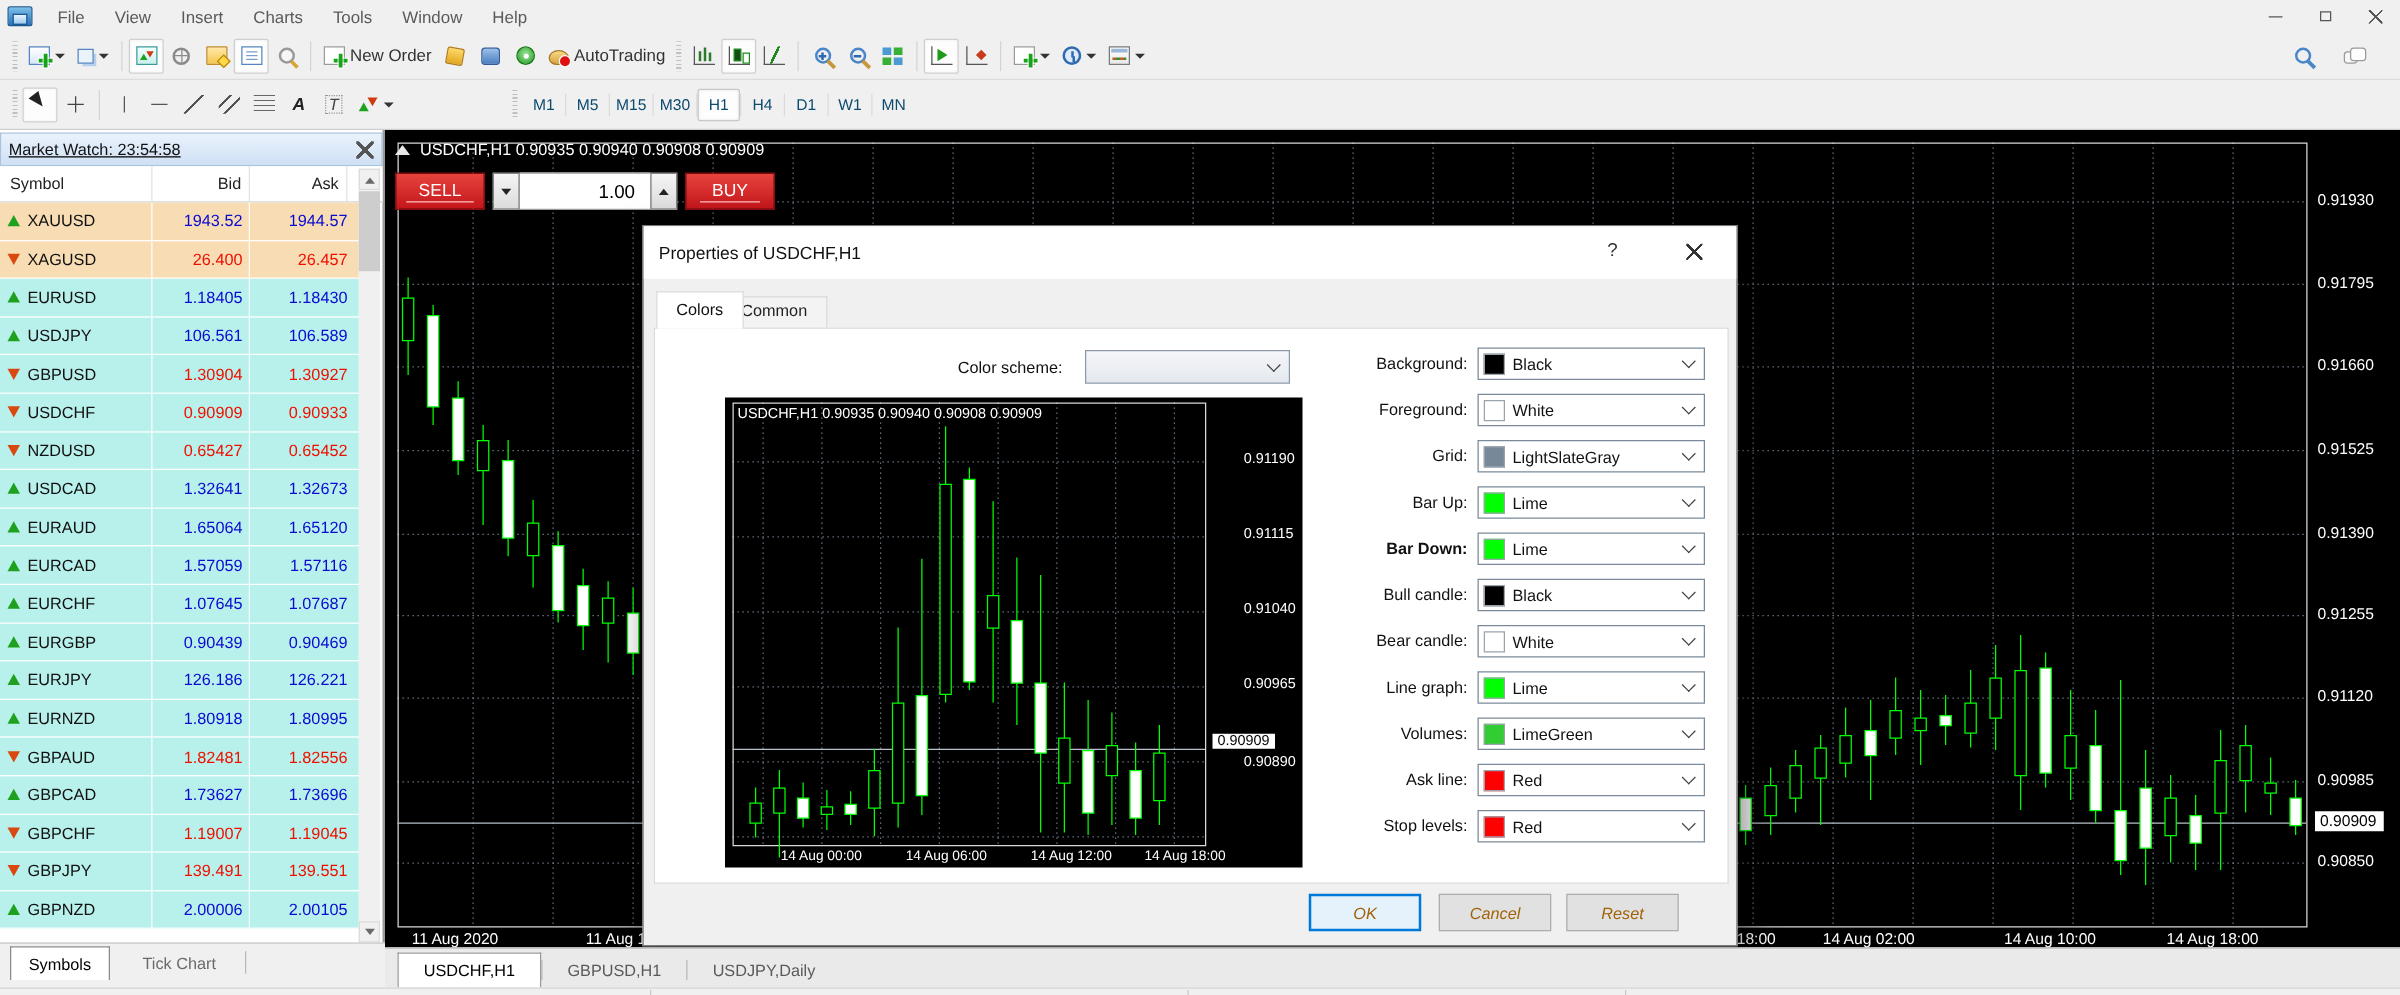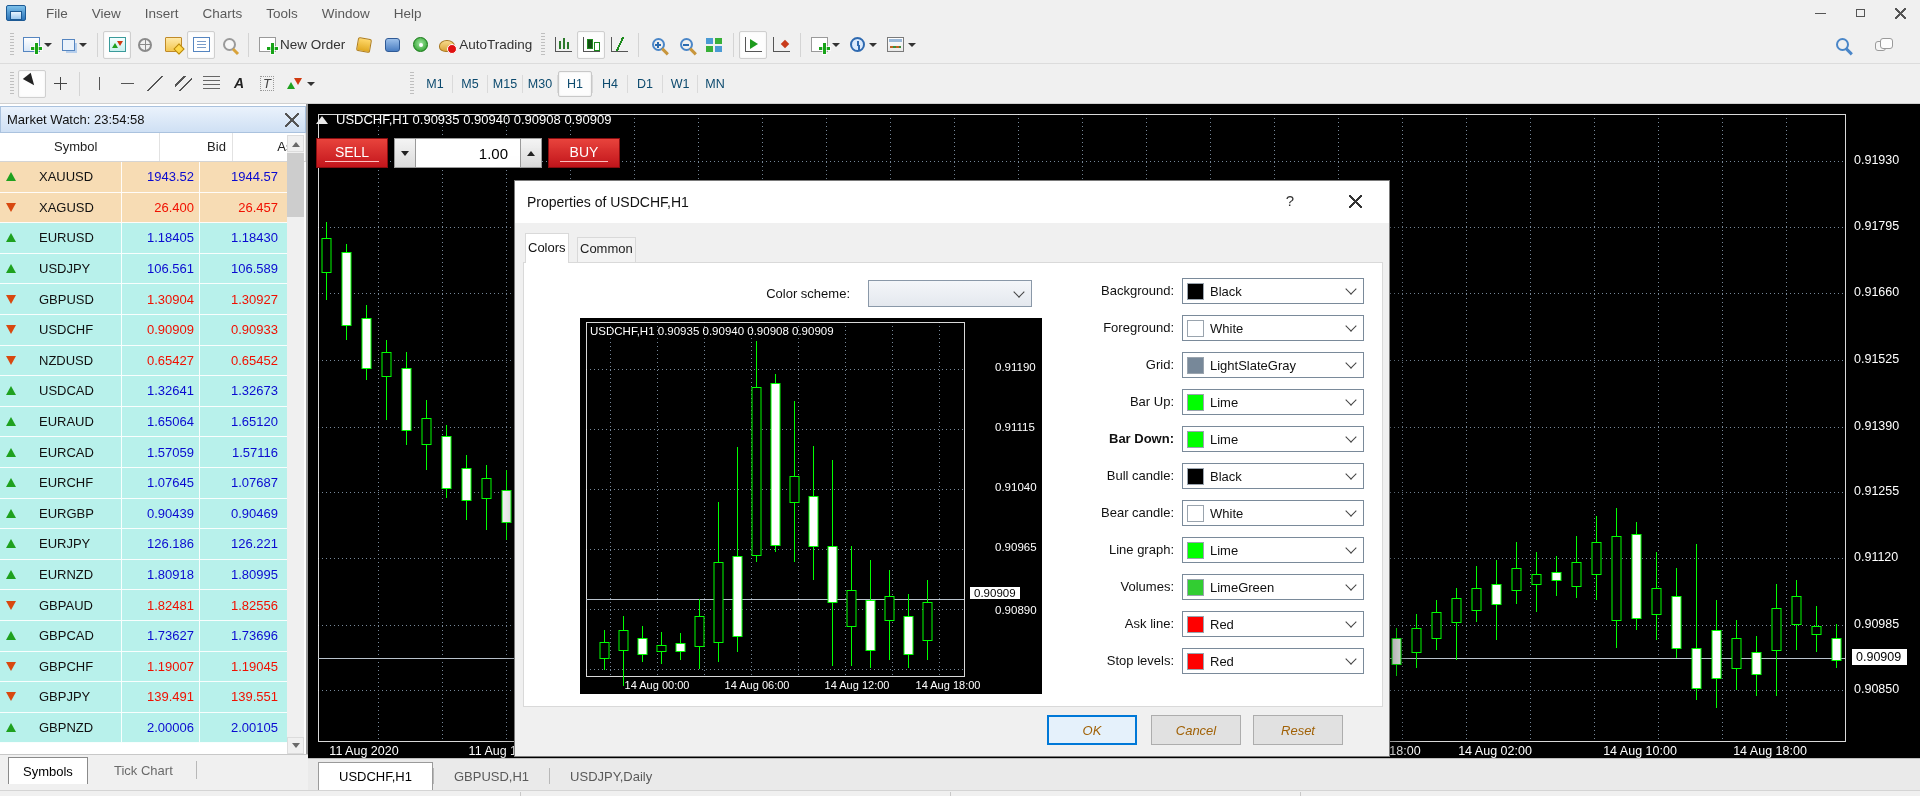--- a/index.html
+++ b/index.html
@@ -94,36 +94,36 @@
   .ic-fibo { background:repeating-linear-gradient(to bottom,#666 0 1px,transparent 1px 4px); }
   .ic-texttool { font-size:14px; font-weight:bold; color:#222; width:auto; height:auto; line-height:15px; }
   .ic-labeltool { font-size:13px; color:#444; border:1px dotted #999; width:auto; height:auto; line-height:13px; padding:0 2px; }
   .ic-shapes::before { content:""; position:absolute; left:1px; top:2px; border:4px solid transparent; border-bottom:7px solid #1fa11f; }
   .ic-shapes::after { content:""; position:absolute; right:1px; bottom:2px; border:4px solid transparent; border-top:7px solid #d03a10; }
   .tf { width:34px; height:26px; display:flex; align-items:center; justify-content:center; font-size:12.5px; color:#0c4a6e; border:1px solid transparent; border-radius:2px; }
   .tf.active { background:#fdfdfd; border-color:#c8c8c8; box-shadow:inset 0 0 2px rgba(0,0,0,.12); }
   .tfsep { width:1px; height:18px; background:#dadada; }
   
   #market-watch { position:absolute; left:0; top:104px; width:308px; height:650px; background:#fff; border-right:2px solid #9a9a9a; }
-  #mw-header { position:absolute; left:0; top:2px; width:306px; height:27px; background:linear-gradient(#eaf2fc,#cfe0f4); border:1px solid #aac2de; display:flex; align-items:center; padding:0 6px; }
+  #mw-header { position:absolute; left:0; top:2px; width:306px; height:27px; background:linear-gradient(#eaf2fc,#cfe0f4); border:1px solid #aac2de; display:flex; align-items:center; padding:0 6px;text-decoration:underline; }
   #mw-title { font-size:13px; color:#111; }
   #mw-close { margin-left:auto; width:14px; height:14px;
     background:linear-gradient(45deg,transparent 43%,#555 43%,#555 57%,transparent 57%),
                linear-gradient(-45deg,transparent 43%,#555 43%,#555 57%,transparent 57%); }
   #mw-colhead { position:absolute; left:0; top:29px; width:306px; height:29px; background:#fff; border-bottom:1px solid #d4d4d4; display:flex; font-size:13px; color:#222; }
   .mwh { padding:6px 6px 0 8px; border-right:1px solid #e2e2e2; }
-  .mwh-symbol { width:122px;margin-left:46px; }
+  .mwh-symbol { width:122px; }
   .mwh-bid { width:78px; text-align:right; }
   .mwh-ask { width:78px; text-align:right; }
   #mw-rows { position:absolute; left:0; top:58px; width:288px; height:592px; overflow:hidden; }
   .mwrow { display:flex; height:30.6px; align-items:center; font-size:13px; }
   .mwrow.metal { background:#f7dcb4; }
   .mwrow.fx { background:#b8f1eb; }
   .mwc { height:100%; display:flex; align-items:center; border-right:1px solid rgba(255,255,255,.9); border-bottom:1px solid rgba(255,255,255,.9); }
-  .mwc-symbol { width:122px; padding-left:6px; gap:23px; color:#111; }
+  .mwc-symbol { width:122px; padding-left:6px; gap:6px; color:#111; }
   .mwc-bid { width:78px; justify-content:flex-end; padding-right:5px; }
   .mwc-ask { width:88px; justify-content:flex-end; padding-right:9px; }
   .up-val { color:#0a0ad0; }
   .down-val { color:#f01000; }
   .arr { width:0; height:0; border-left:5px solid transparent; border-right:5px solid transparent; }
   .arr.up { border-bottom:9px solid #1fa11f; }
   .arr.down { border-top:9px solid #d8480f; }
   #mw-scroll { position:absolute; right:2px; top:31px; width:17px; height:619px; background:#f0f0f0; }
   .scrollbtn { position:absolute; left:0; width:17px; height:17px; background:#f0f0f0; border:1px solid #dcdcdc; display:flex; align-items:center; justify-content:center; }
   .scrollbtn.up { top:0; } .scrollbtn.down { bottom:0; }
@@ -162,21 +162,21 @@
   .oc-panel .inner { display:flex; align-items:flex-end; }
   
   #dialog { position:absolute; left:514px; top:180px; width:876px; height:577px; background:#f0f0f0; border:1px solid #7a7a7a; box-shadow:6px 10px 28px rgba(0,0,0,.5); }
   #dlg-titlebar { position:absolute; left:0; top:0; width:100%; height:42px; background:#fff; display:flex; align-items:center; }
   #dlg-title { margin-left:12px; font-size:14px; color:#111; }
   #dlg-help { position:absolute; left:762px; top:8px; width:26px; height:24px; text-align:center; font-size:15px; color:#333; line-height:24px; }
   #dlg-close { position:absolute; left:820px; top:8px; width:40px; height:24px; display:flex; align-items:center; justify-content:center; }
   #dlg-close .x { width:13px; height:13px;
     background:linear-gradient(45deg,transparent 45%,#333 45%,#333 55%,transparent 55%),
                linear-gradient(-45deg,transparent 45%,#333 45%,#333 55%,transparent 55%); }
-  .dlg-tab { position:absolute; font-size:13px; color:#111; padding:6px 2px 0; height:30px; top:52px; }
+  .dlg-tab { position:absolute; font-size:13px; color:#111; padding:6px 15px 0; height:30px; top:52px; }
   .dlg-tab.active { background:#fff; border:1px solid #d9d9d9; border-bottom:none; z-index:3; }
   .dlg-tab.inactive { top:56px; height:26px; background:#f3f3f3; border:1px solid #d9d9d9; border-bottom:none; padding-top:3px; color:#222; }
   #dlg-page { position:absolute; left:8px; top:81px; width:860px; height:445px; background:#fff; border:1px solid #d9d9d9; z-index:2; }
   
   #colorscheme-label { position:absolute; left:126px; top:23px; width:200px; text-align:right; font-size:13px; color:#111; }
   #colorscheme-combo { position:absolute; left:344px; top:17px; width:164px; height:27px; background:linear-gradient(#f4f6f9,#e4e8ee); border:1px solid #8a98a8; display:flex; align-items:center; }
   .chev { width:8px; height:8px; border-right:1.6px solid #444; border-bottom:1.6px solid #444; transform:rotate(45deg); margin:-4px 8px 0 auto; }
   #preview { position:absolute; left:56px; top:55px; width:462px; height:376px; background:#000; }
   #preview-svg { position:absolute; left:0; top:0; }
   #preview-header { position:absolute; left:10px; top:7px; color:#fff; font-size:11.5px; white-space:nowrap; }

